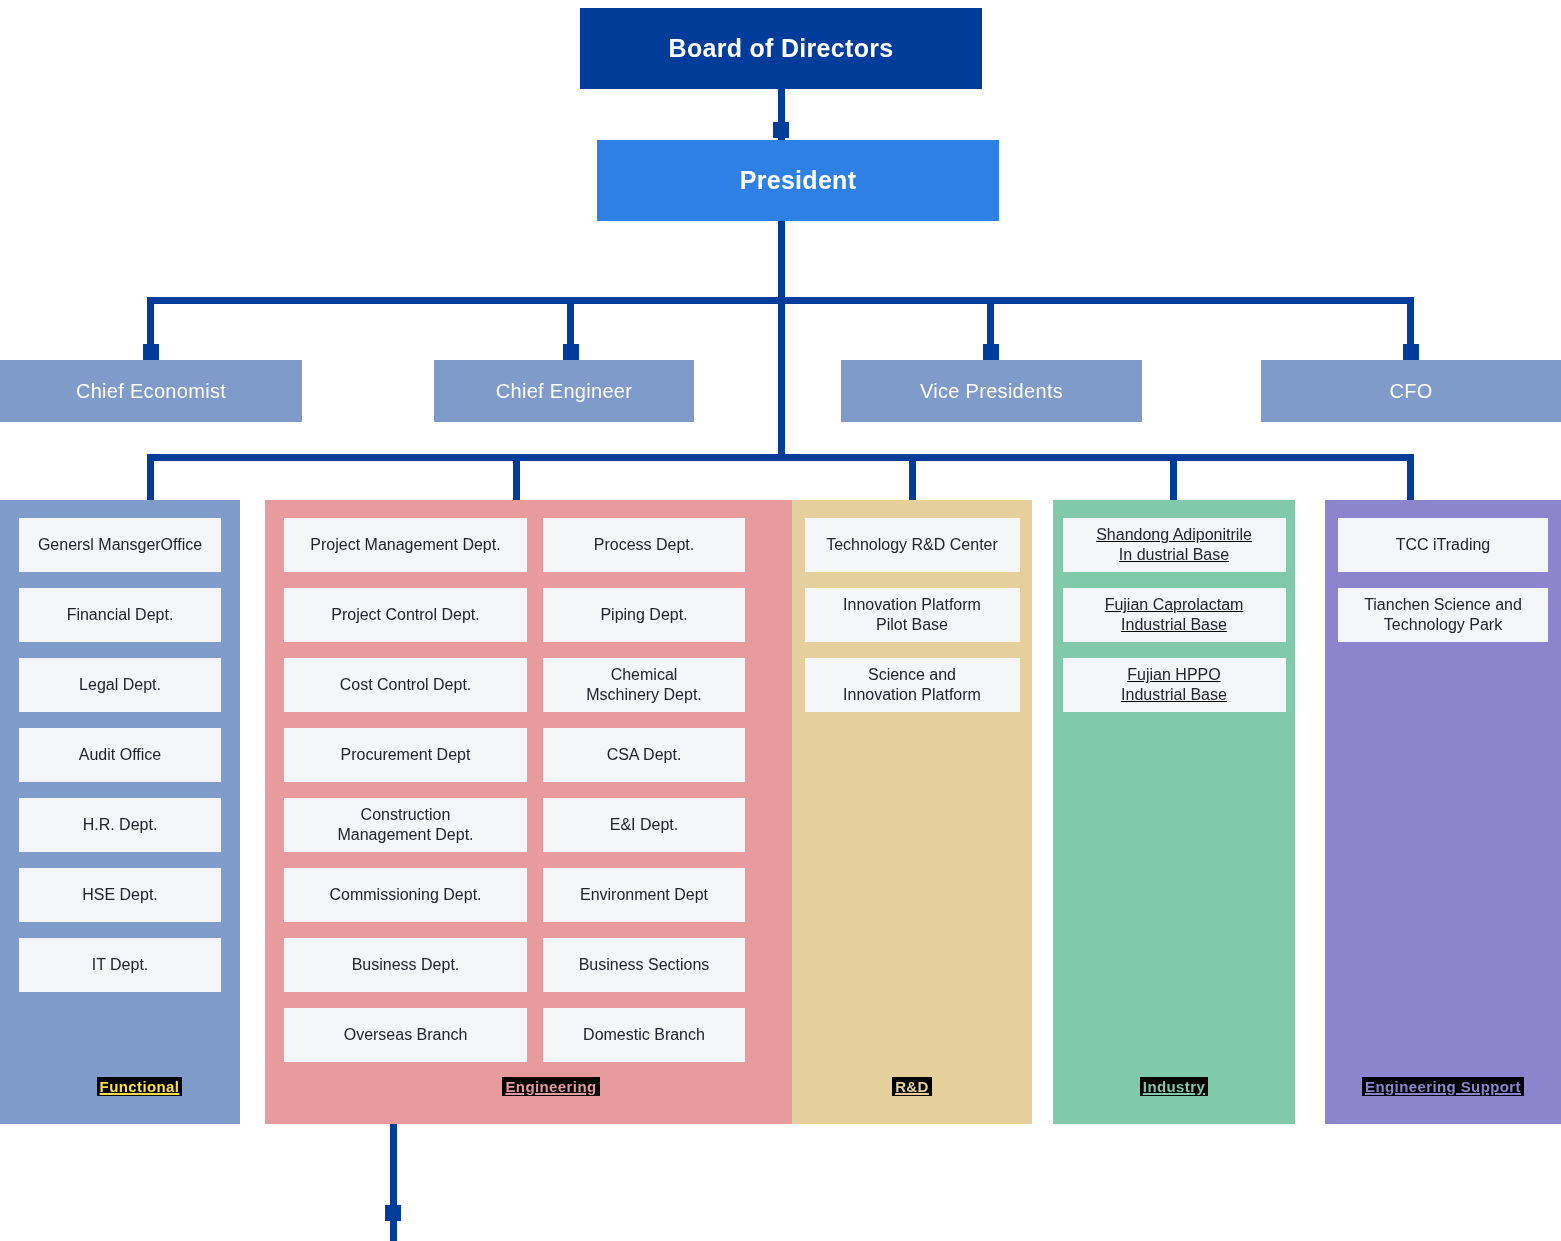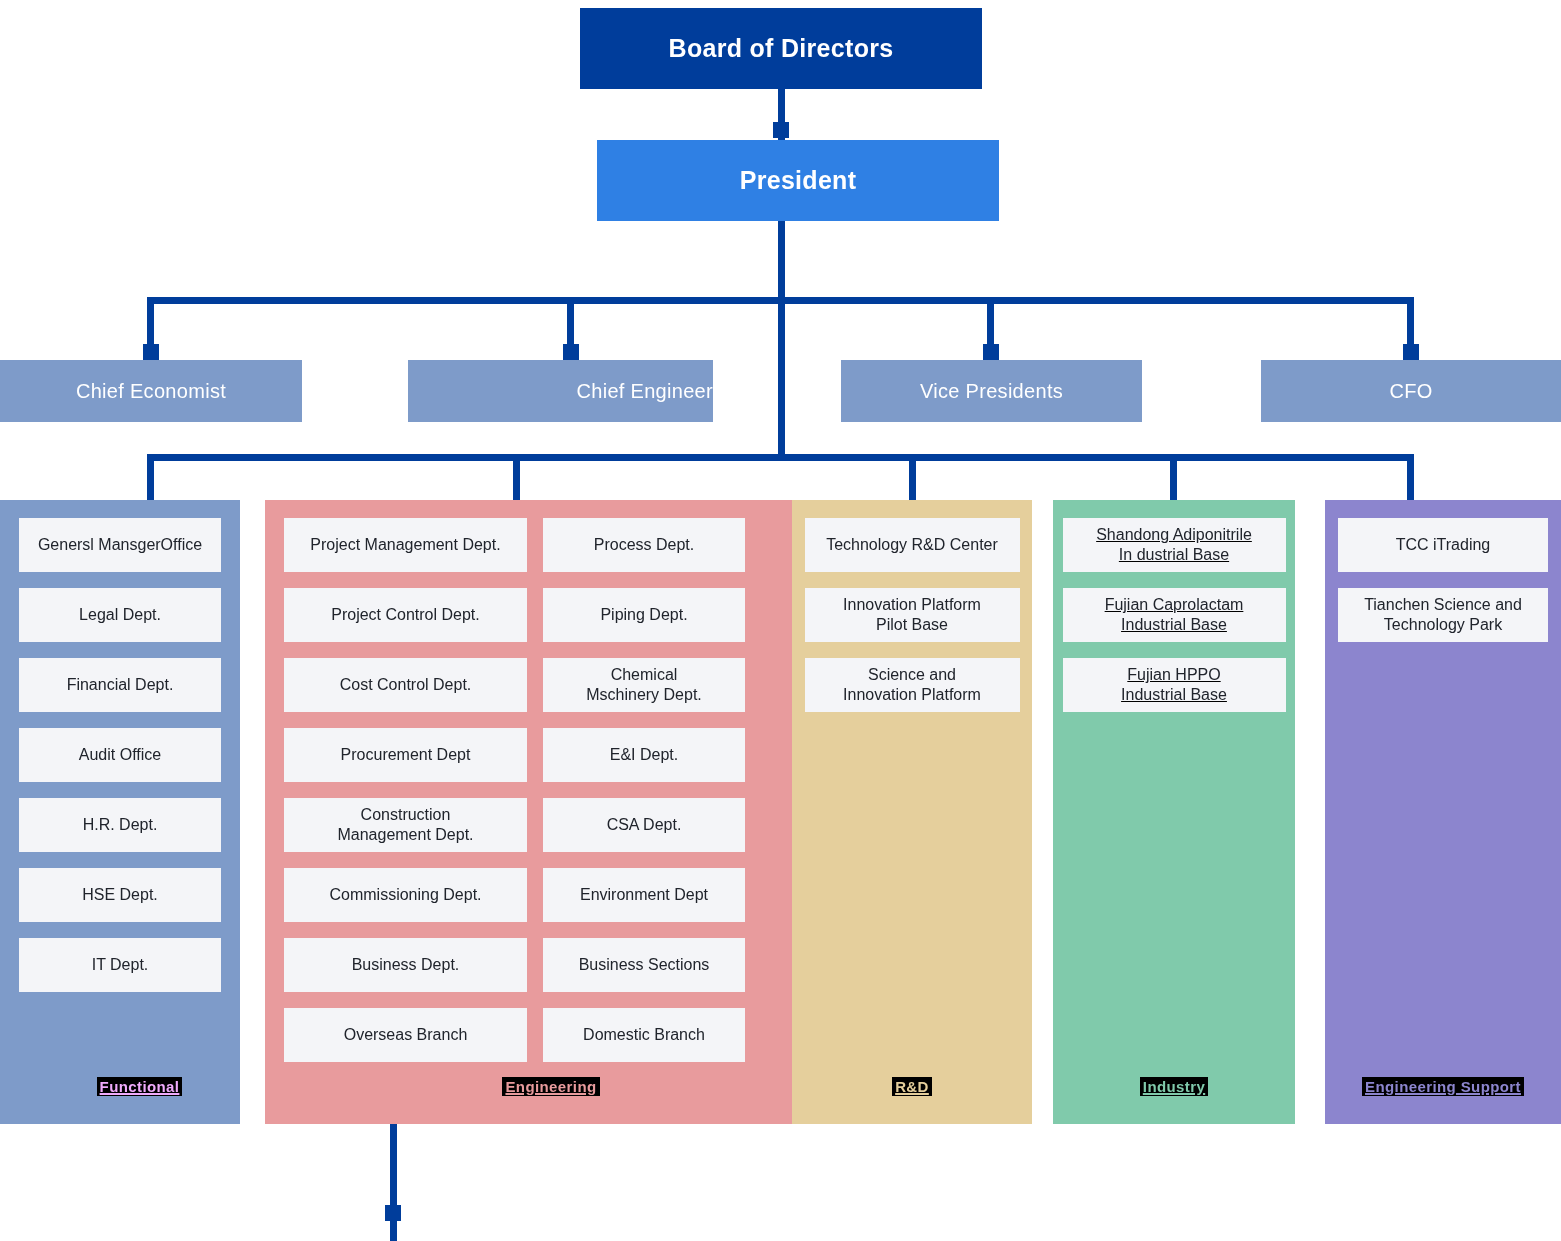--- a/index.html
+++ b/index.html
@@ -18,21 +18,21 @@
     color:#ffffff;font-size:25px;font-weight:700;letter-spacing:.3px;
   }
   .board{left:580px;top:8px;width:402px;height:81px;background:#003D9B;}
   .president{left:580px;top:140px;width:402px;height:81px;background:#2F80E4;margin-left:17px;}
   .exec{
     position:absolute;top:360px;height:62px;background:#7E9BC9;
     display:flex;align-items:center;justify-content:center;
     color:#ffffff;font-size:20px;font-weight:500;letter-spacing:.3px;
   }
   .exec1{left:0;width:302px;}
-  .exec2{left:408px;width:305px;justify-content:flex-end;}
+  .exec2{left:434px;width:260px;}
   .exec3{left:841px;width:301px;}
   .exec4{left:1261px;width:300px;}
   .col{position:absolute;top:500px;height:624px;box-sizing:border-box;padding-top:18px;}
   .col-functional{left:0;width:240px;background:#7E9BC9;}
   .col-engineering{left:265px;width:572px;background:#E89B9D;padding-top:2px;}
   .col-rd{left:792px;width:240px;background:#E5CF9C;}
   .col-industry{left:1053px;width:242px;background:#80CAAB;text-decoration:underline;}
   .col-support{left:1325px;width:236px;background:#8C85CE;}
   .subcol{position:absolute;top:0;box-sizing:border-box;padding-top:18px;}
   .subcol-left{left:19px;width:243px;}
@@ -45,21 +45,21 @@
   .col-functional .item{width:202px;}
   .col-engineering .item{width:100%;}
   .col-rd .item{width:215px;}
   .col-industry .item{width:223px;}
   .col-support .item{width:210px;}
   .group-label{
     position:absolute;left:0;right:0;bottom:29px;text-align:center;
     font-size:15px;font-weight:700;letter-spacing:.4px;
   }
   .group-label span{background:#000000;padding:1px 3px;text-decoration:underline;text-decoration-thickness:2px;}
-  .lbl-functional span{color:#f0abfc;margin-left:39px;}
+  .lbl-functional span{color:#fde047;margin-left:39px;}
   .lbl-engineering span{color:#E89B9D;}
   .lbl-rd span{color:#E5CF9C;}
   .lbl-industry span{color:#80CAAB;}
   .lbl-support span{color:#8C85CE;}
 </style>
 </head>
 <body>
 
 <div class="canvas">
 
@@ -103,22 +103,22 @@
   </div>
   <div class="exec exec3">
     <span>Vice Presidents</span>
   </div>
   <div class="exec exec4">
     <span>CFO</span>
   </div>
 
   <div class="col col-functional">
     <div class="item">Genersl MansgerOffice</div>
+    <div class="item">Financial Dept.</div>
     <div class="item">Legal Dept.</div>
-    <div class="item">Financial Dept.</div>
     <div class="item">Audit Office</div>
     <div class="item">H.R. Dept.</div>
     <div class="item">HSE Dept.</div>
     <div class="item">IT Dept.</div>
     <div class="group-label lbl-functional">
       <span>Functional</span>
     </div>
   </div>
 
   <div class="col col-engineering">
@@ -131,22 +131,22 @@
 Management Dept.</div>
       <div class="item">Commissioning Dept.</div>
       <div class="item">Business Dept.</div>
       <div class="item">Overseas Branch</div>
     </div>
     <div class="subcol subcol-right">
       <div class="item">Process Dept.</div>
       <div class="item">Piping Dept.</div>
       <div class="item">Chemical
 Mschinery Dept.</div>
+      <div class="item">CSA Dept.</div>
       <div class="item">E&amp;I Dept.</div>
-      <div class="item">CSA Dept.</div>
       <div class="item">Environment Dept</div>
       <div class="item">Business Sections</div>
       <div class="item">Domestic Branch</div>
     </div>
     <div class="group-label lbl-engineering">
       <span>Engineering</span>
     </div>
   </div>
 
   <div class="col col-rd">

